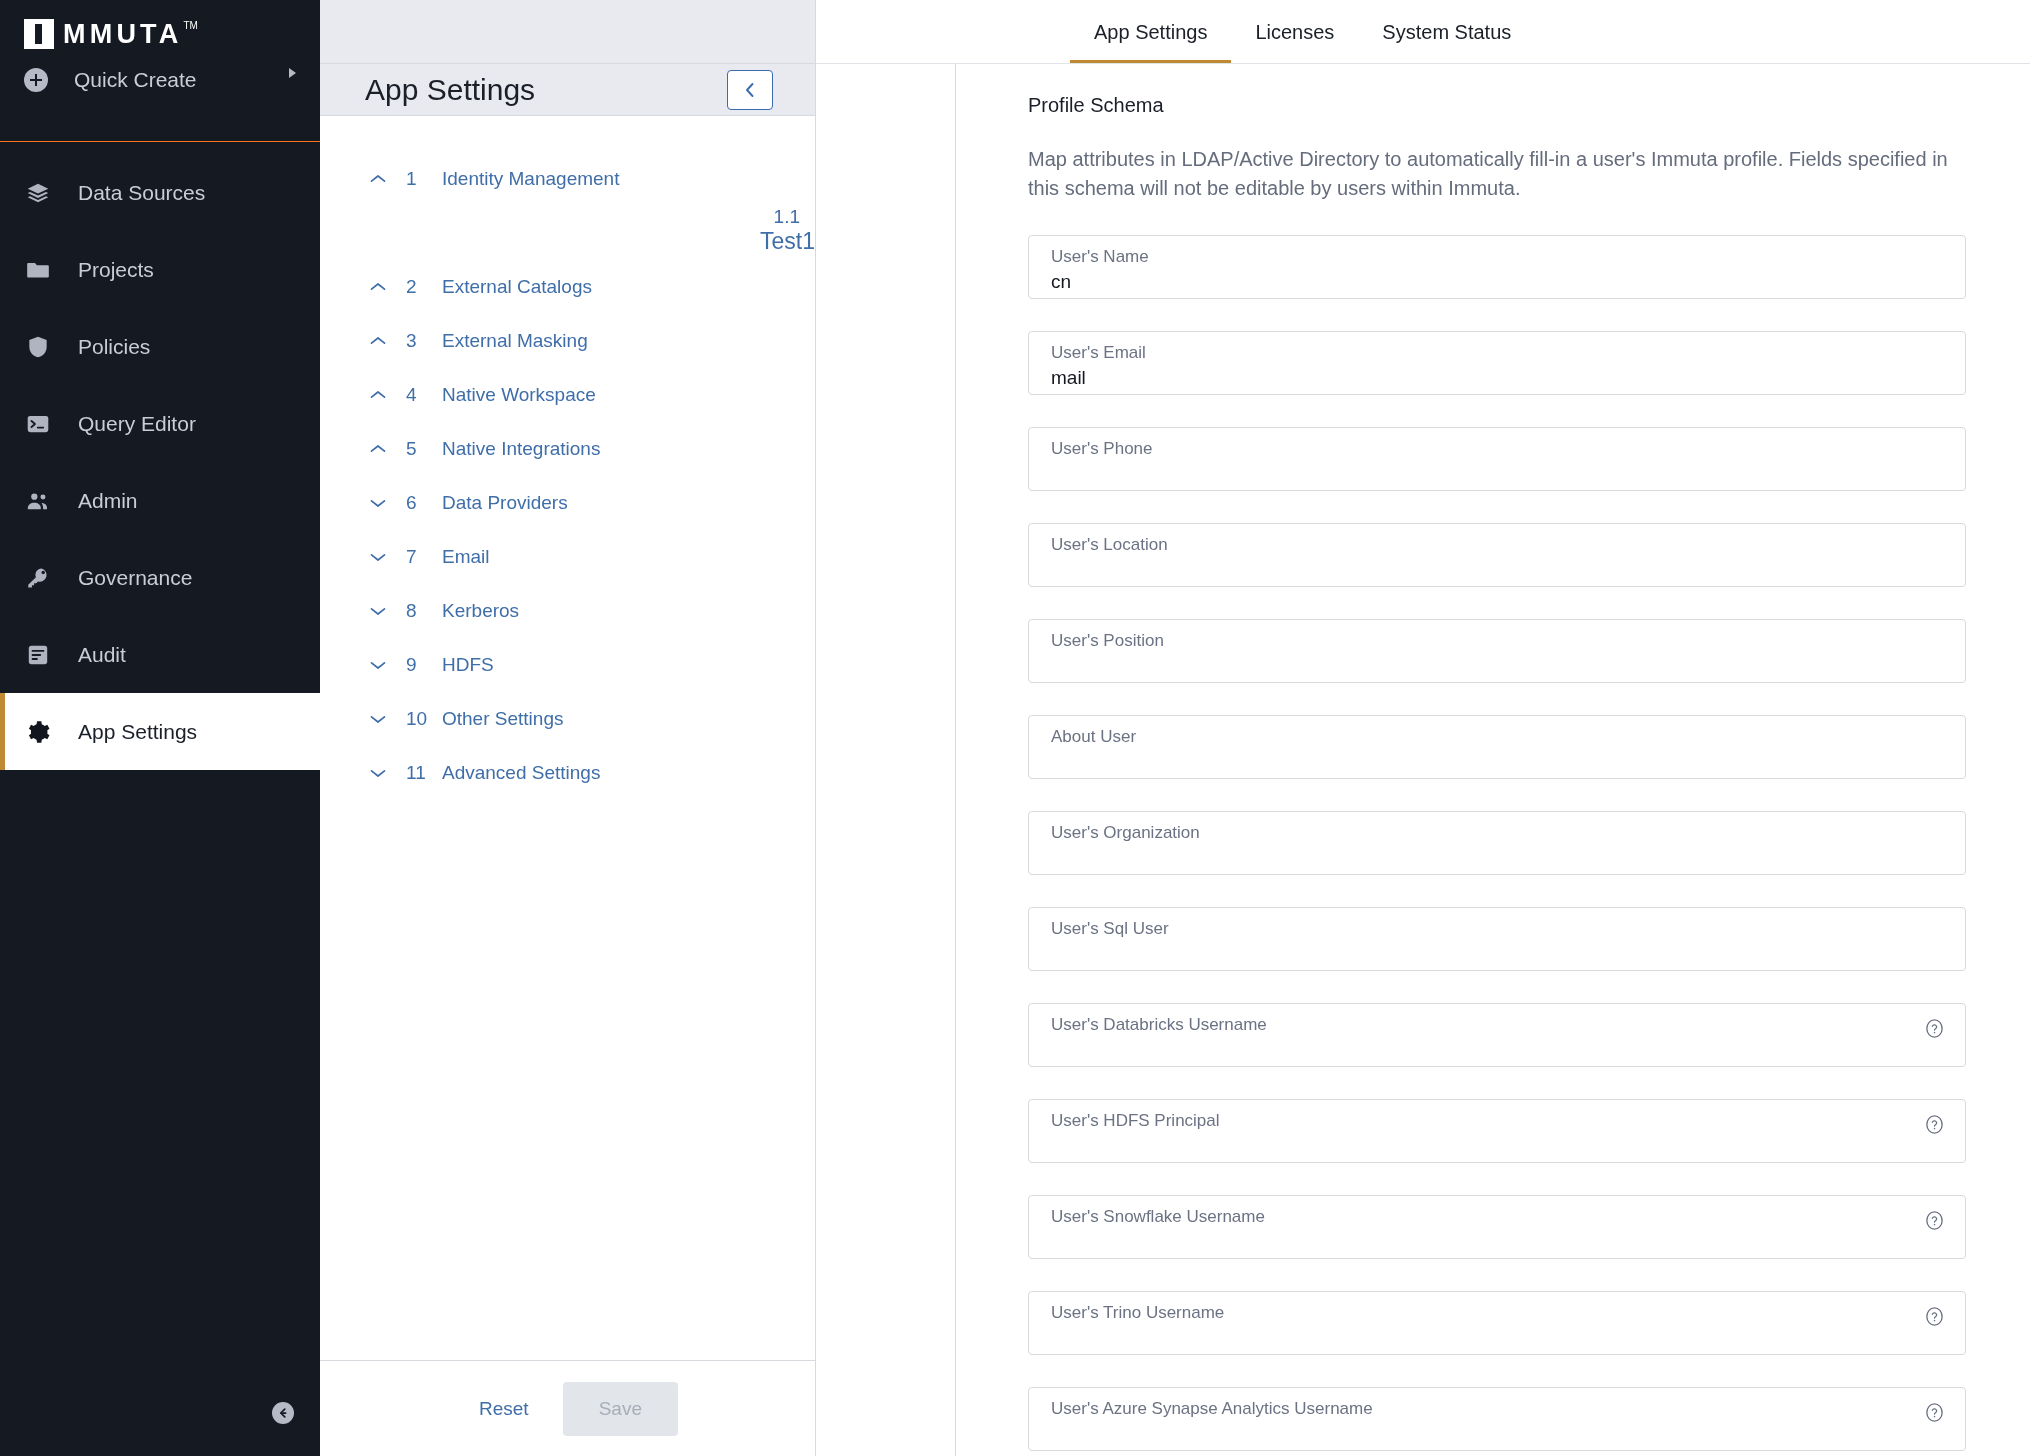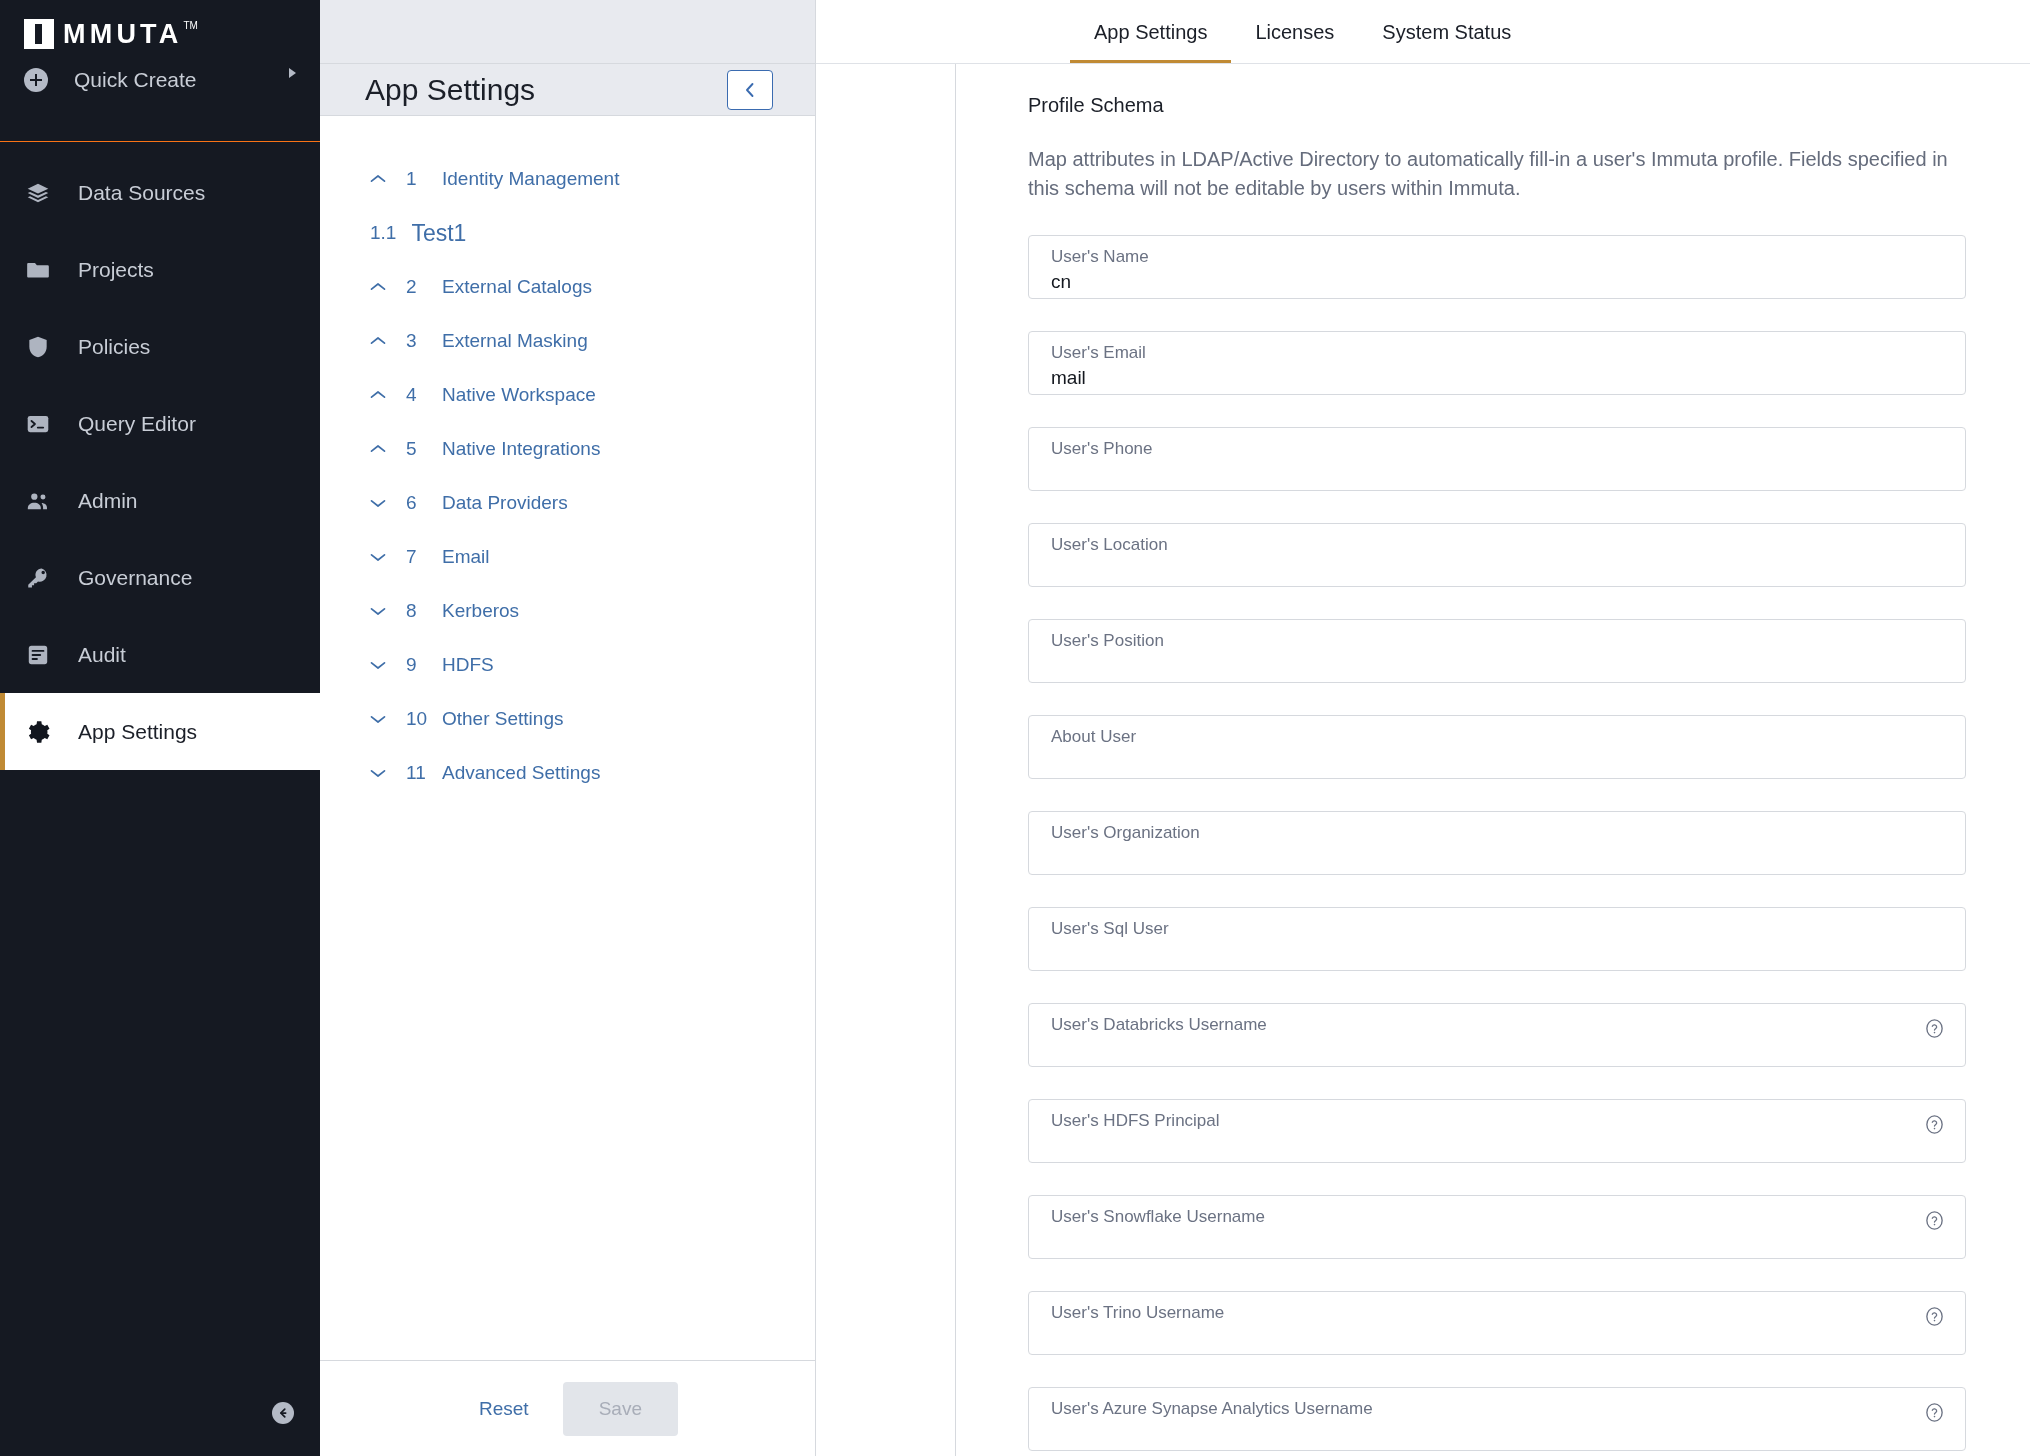--- a/index.html
+++ b/index.html
@@ -174,24 +174,25 @@
     margin-left: 16px;
     font-size: 19px;
     color: #3f6ea8;
     text-align: left;
   }
   .sp-name {
     font-size: 19px;
     color: #3f6ea8;
   }
   .sp-sub {
-    display: flex; align-items: center;
+    display: flex; align-items: flex-end;
     height: 54px;
-    padding-left: 50px;
-    cursor: pointer;
+    padding-left: 94px;
+    cursor: pointer;
+    flex-direction: column;
   }
   .sp-sub .sp-subnum {
     font-size: 19px; color: #3f6ea8;
     margin-right: 15px;
   }
   .sp-sub .sp-subname { font-size: 23px; color: #3f6ea8; }
 
   .sp-footer {
     height: 96px;
     border-top: 1px solid #d6d9de;

